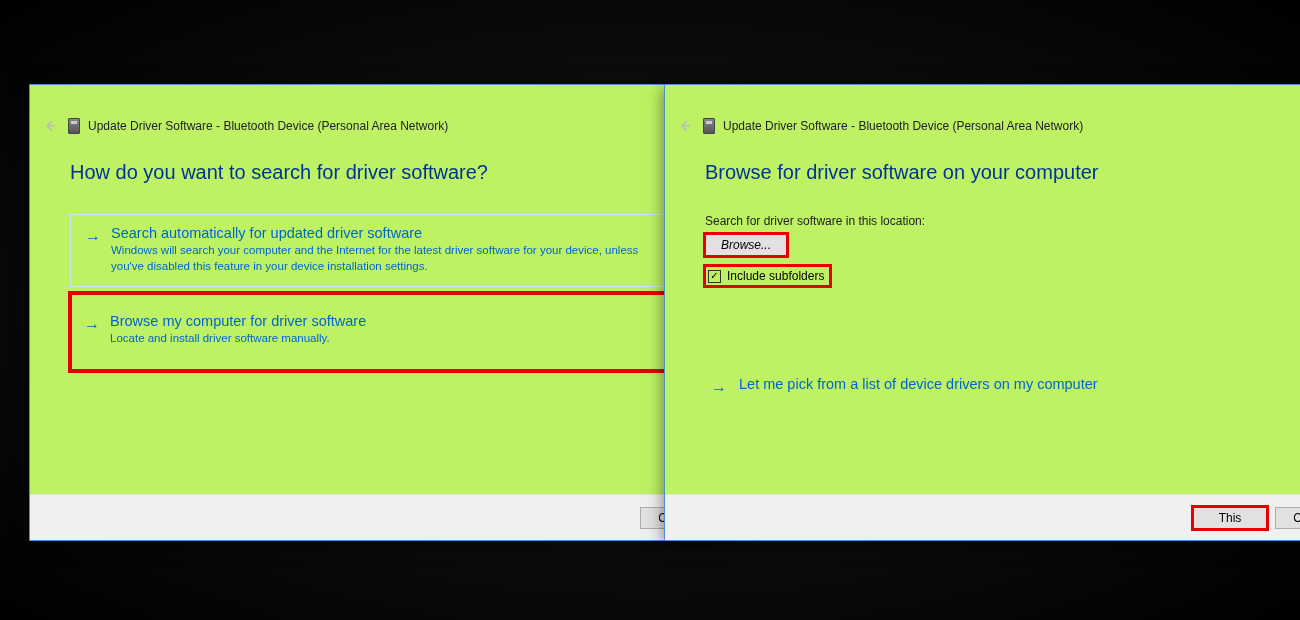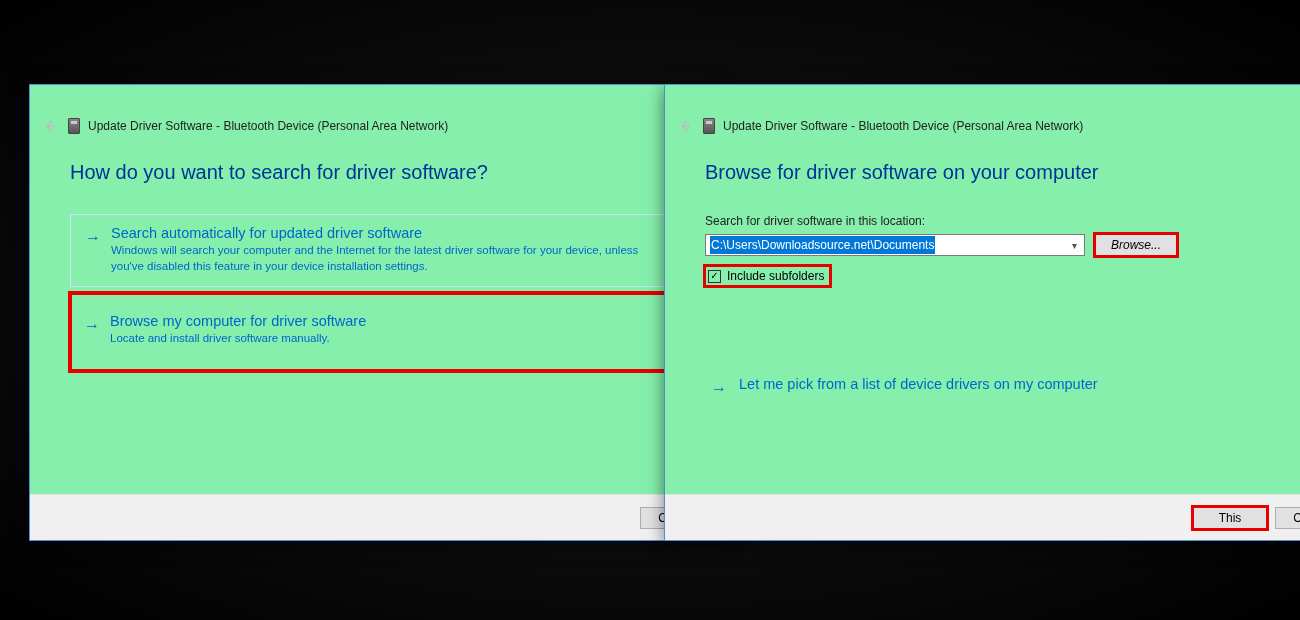--- a/index.html
+++ b/index.html
@@ -8,21 +8,21 @@
     height: 620px;
     background: radial-gradient(ellipse at center, #1a1a1a 0%, #000000 100%);
     font-family: "Segoe UI", Tahoma, sans-serif;
     font-size: 12px;
     position: relative;
     overflow: hidden;
   }
   .dialog {
     position: absolute;
     width: 698px;
-    background: #86efac;
+    background: #bef264;
     border: 1px solid #4a90d9;
     box-shadow: 0 4px 16px rgba(0,0,0,0.5);
   }
   .dialog.left  { left: 29px;  top: 84px; height: 457px; }
   .dialog.right { left: 664px; top: 84px; height: 457px; }
   .titlebar {
     height: 30px;
     display: flex;
     justify-content: flex-end;
     align-items: flex-start;
@@ -222,24 +222,20 @@
         </svg>
     </div>
     <div class="device-icon"></div>
     <div class="header-title">Update Driver Software - Bluetooth Device (Personal Area Network)</div>
   </div>
   <div class="content">
     <div class="main-heading">Browse for driver software on your computer</div>
 
     <div class="label-small">Search for driver software in this location:</div>
     <div class="path-row">
-      <div class="combo">
-        <span class="sel-text">C:\Users\Downloadsource.net\Documents</span>
-        <span class="chev">▾</span>
-      </div>
       <span class="browse-btn-wrap hl-red-thin">
         <div class="btn" style="min-width:82px;">Browse...</div>
       </span>
     </div>
 
     <span class="checkbox-row hl-red-thin">
       <span class="checkbox">✓</span>
       <span>Include subfolders</span>
     </span>
 

